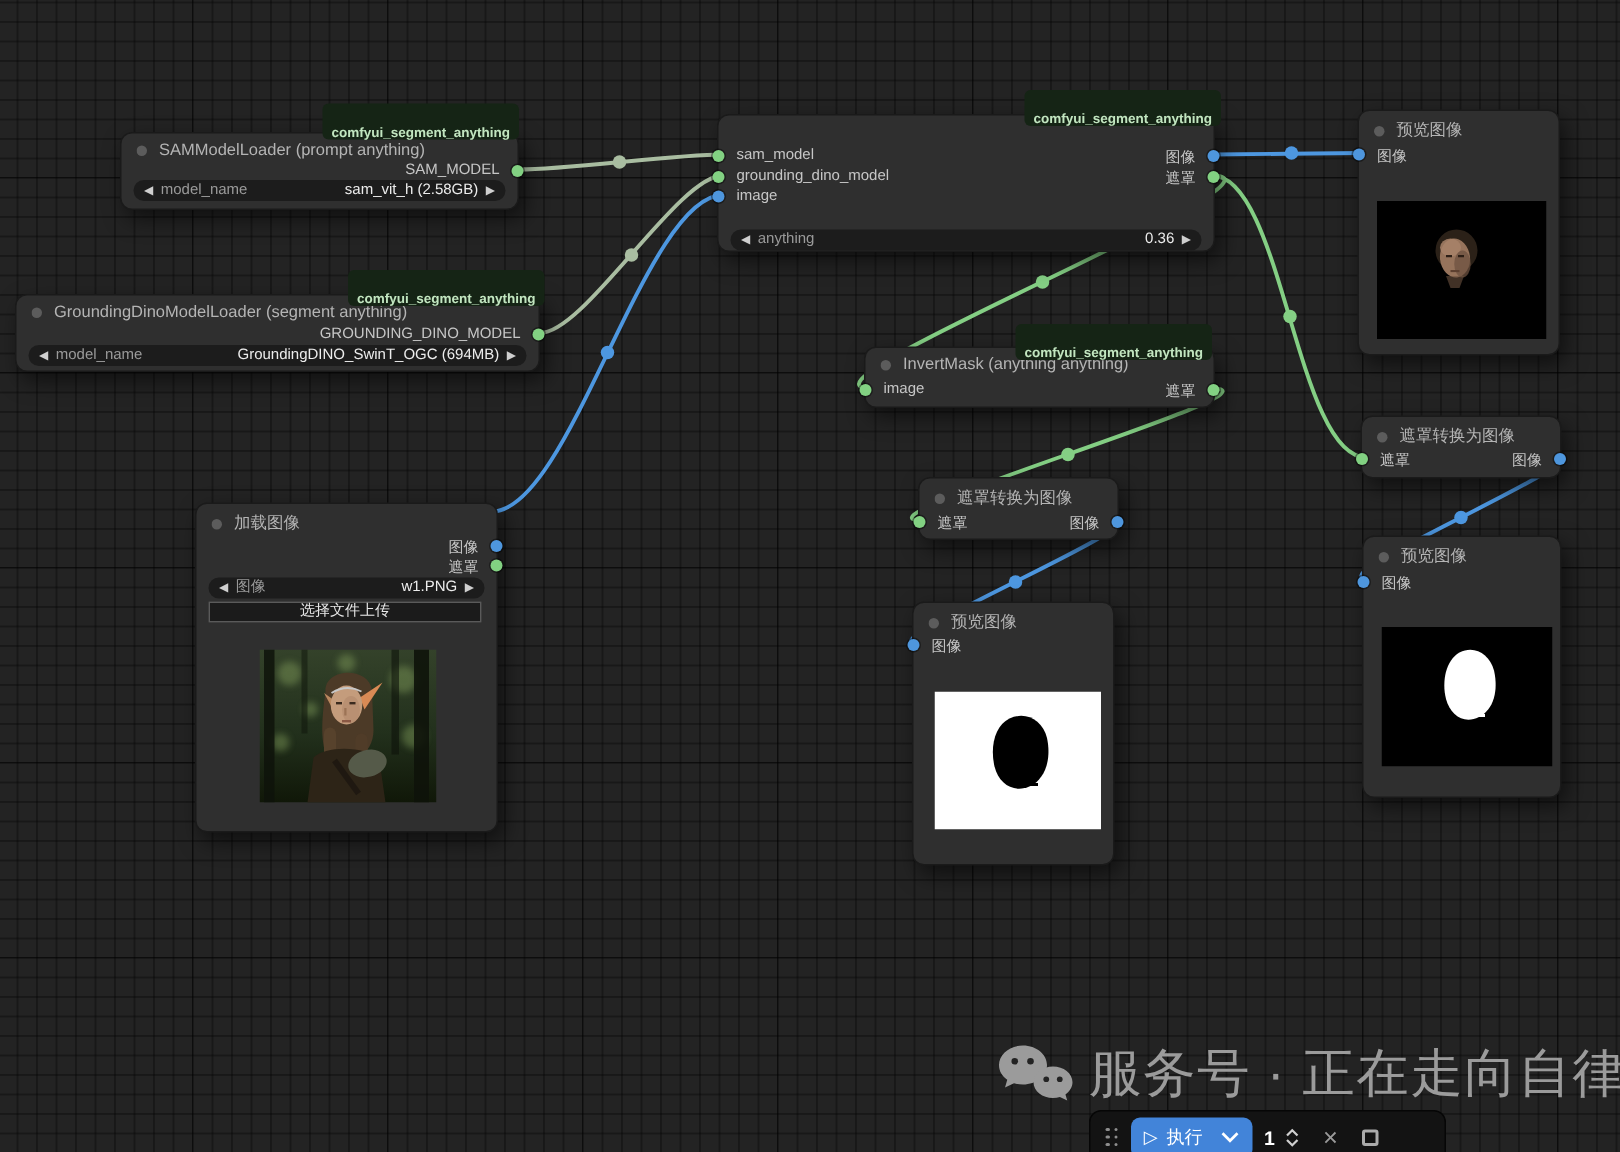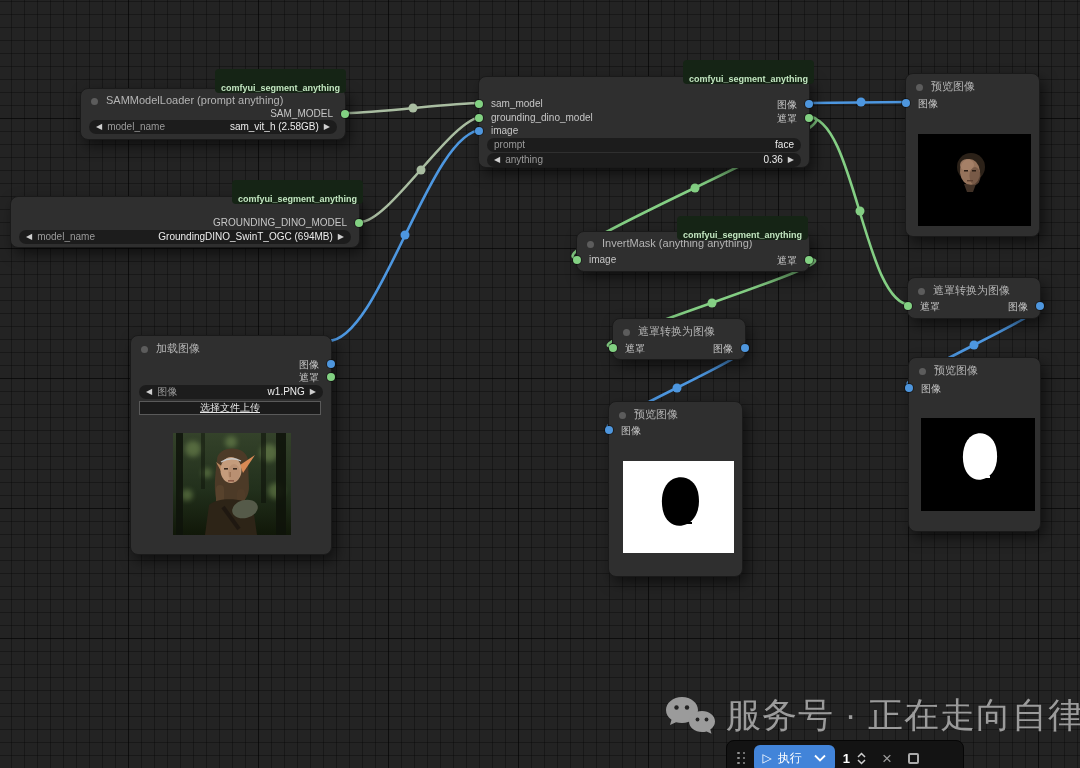--- a/index.html
+++ b/index.html
@@ -61,21 +61,21 @@
   .widget .wlabel { color:#9a9a9a; }
   .widget .wvalue { color:#ececec; }
   .widget .arrow  { color:#cfcfcf; font-size:8px; }
   .widget .arrow.l { margin-right:5px; }
   .widget .arrow.r { margin-left:5px; }
   .wleft, .wright { display:flex; align-items:center; }
 
   .upload-btn {
     position:absolute; left:8px; right:10px; height:14px;
     background:#1b1b1b; border:1px solid #5a5a5a;
-    font-size:10px; color:#e6e6e6; text-align:center; line-height:12px;text-decoration:underline;
+    font-size:10px; color:#e6e6e6; text-align:center; line-height:12px;
   }
 
   .node-badge {
     position:absolute; z-index:3; height:15px; line-height:15px;
     background:#152415; color:#c2e6c0; font-size:9px; font-weight:bold;
     padding:12px 6px; border-radius:4px; white-space:nowrap;
   }
 
   .preview-img { position:absolute; display:block; }
 
@@ -155,20 +155,21 @@
           <span class="wlabel">model_name</span>
         </span>
       <span class="wright">
           <span class="wvalue">sam_vit_h (2.58GB)</span>
           <span class="arrow r">▶</span>
         </span>
     </div>
   </div>
 
   <div class="node" style="left:10px; top:196px; width:350px; height:52px;">
+    <div class="node-title"><span class="collapse-dot"></span><span>GroundingDinoModelLoader (segment anything)</span></div>
     <span class="slot-label out" style="top:20px;">GROUNDING_DINO_MODEL</span>
     <span class="dot right dot-green" style="top:22px;"></span>
     <div class="widget" style="top:33px;">
       <span class="wleft">
           <span class="arrow l">◀</span>
           <span class="wlabel">model_name</span>
         </span>
       <span class="wright">
           <span class="wvalue">GroundingDINO_SwinT_OGC (694MB)</span>
           <span class="arrow r">▶</span>
@@ -250,24 +251,20 @@
     <span class="dot left dot-green" style="top:23px;"></span>
     <span class="slot-label in" style="top:21px;">sam_model</span>
     <span class="dot left dot-green" style="top:37px;"></span>
     <span class="slot-label in" style="top:35px;">grounding_dino_model</span>
     <span class="dot left dot-blue" style="top:50px;"></span>
     <span class="slot-label in" style="top:48px;">image</span>
     <span class="slot-label out" style="top:21px;">图像</span>
     <span class="dot right dot-blue" style="top:23px;"></span>
     <span class="slot-label out" style="top:35px;">遮罩</span>
     <span class="dot right dot-green" style="top:37px;"></span>
-    <div class="widget" style="top:61px;">
-      <span class="wlabel">prompt</span>
-      <span class="wvalue">face</span>
-    </div>
     <div class="widget" style="top:76px;">
       <span class="wleft">
           <span class="arrow l">◀</span>
           <span class="wlabel">anything</span>
         </span>
       <span class="wright">
           <span class="wvalue">0.36</span>
           <span class="arrow r">▶</span>
         </span>
     </div>

